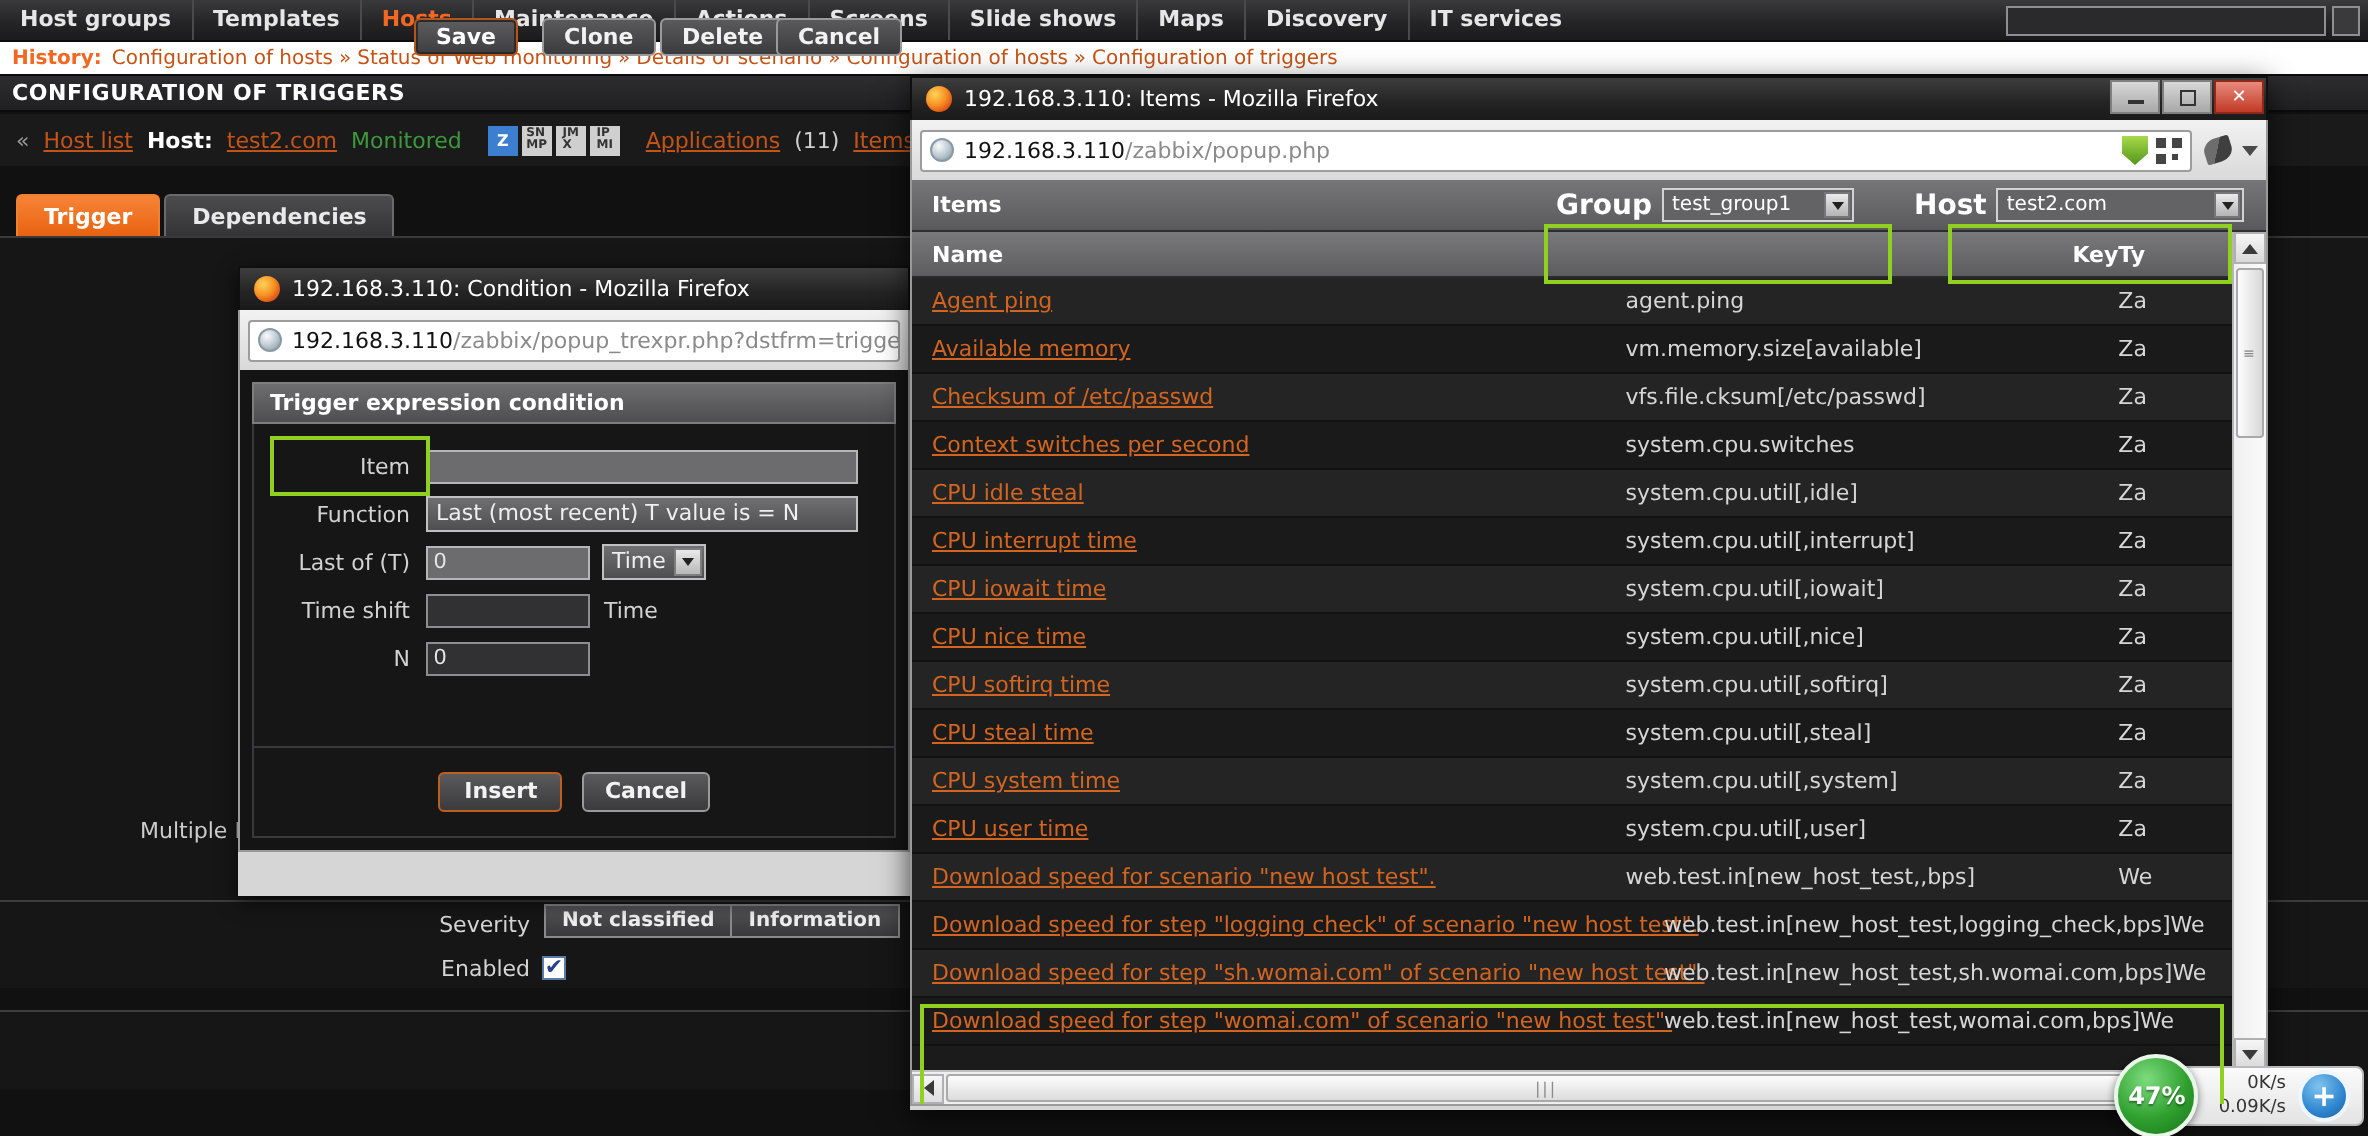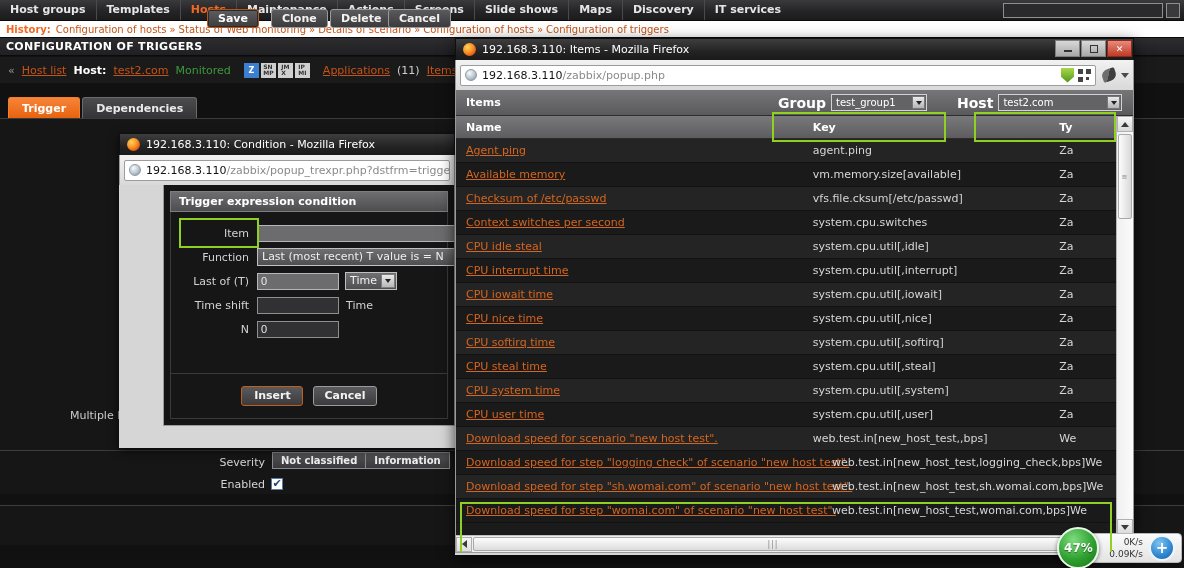--- a/index.html
+++ b/index.html
@@ -217,21 +217,21 @@
     border-right: 4px solid transparent; border-top: 5px solid #4a4a4a;
   }
   .ffwin .content {
     border: 1px solid #9a9a9a; border-top: none;
     background: #1c1c1d; position: relative; overflow: hidden;
   }
 
   
   #cond-win { left: 119px; top: 133px; width: 336px; height: 315px;
               box-shadow: 0 3px 9px rgba(0,0,0,.65); }
-  #cond-win .content { height: 241px; padding: 0; background: #141415; margin-left: 44px; }
+  #cond-win .content { height: 241px; padding: 0; background: #141415; }
   .cond-header {
     height: 21px; margin: 6px 6px 0 6px;
     background: linear-gradient(#6e6e70, #4e4e50);
     border: 1px solid #7e7e80;
     display: flex; align-items: center; padding-left: 8px;
     color: #ffffff; font-weight: bold; font-size: 11px;
   }
   .cond-body {
     margin: 0 6px; background: #161617;
     border: 1px solid #3a3a3c; border-top: none;
@@ -310,21 +310,21 @@
   }
 
   .items-table { position: absolute; left: 0; top: 26px; right: 17px; bottom: 17px; overflow: hidden; }
   .ith {
     display: flex; height: 23px; align-items: center;
     background: linear-gradient(#79797b, #5d5d5f);
     color: #ffffff; font-weight: bold; font-size: 11px;
     border-bottom: 1px solid #2a2a2c;
   }
   .ith .c1 { width: 376px; padding-left: 10px; }
-  .ith .c2 { width: 260px; }
+  .ith .c2 { width: 260px; text-align: right; }
   .ith .c3 { width: 60px; }
   .itr {
     display: flex; height: 24px; align-items: center;
     border-bottom: 1px solid #121213; font-size: 11px;
   }
   .itr.odd  { background: #242425; }
   .itr.even { background: #1a1a1b; }
   .itr .c1 { width: 376px; padding-left: 10px; }
   .itr .c2 { width: 260px; color: #d6d6d6; }
   .itr .c3 { width: 60px; color: #d6d6d6; }

